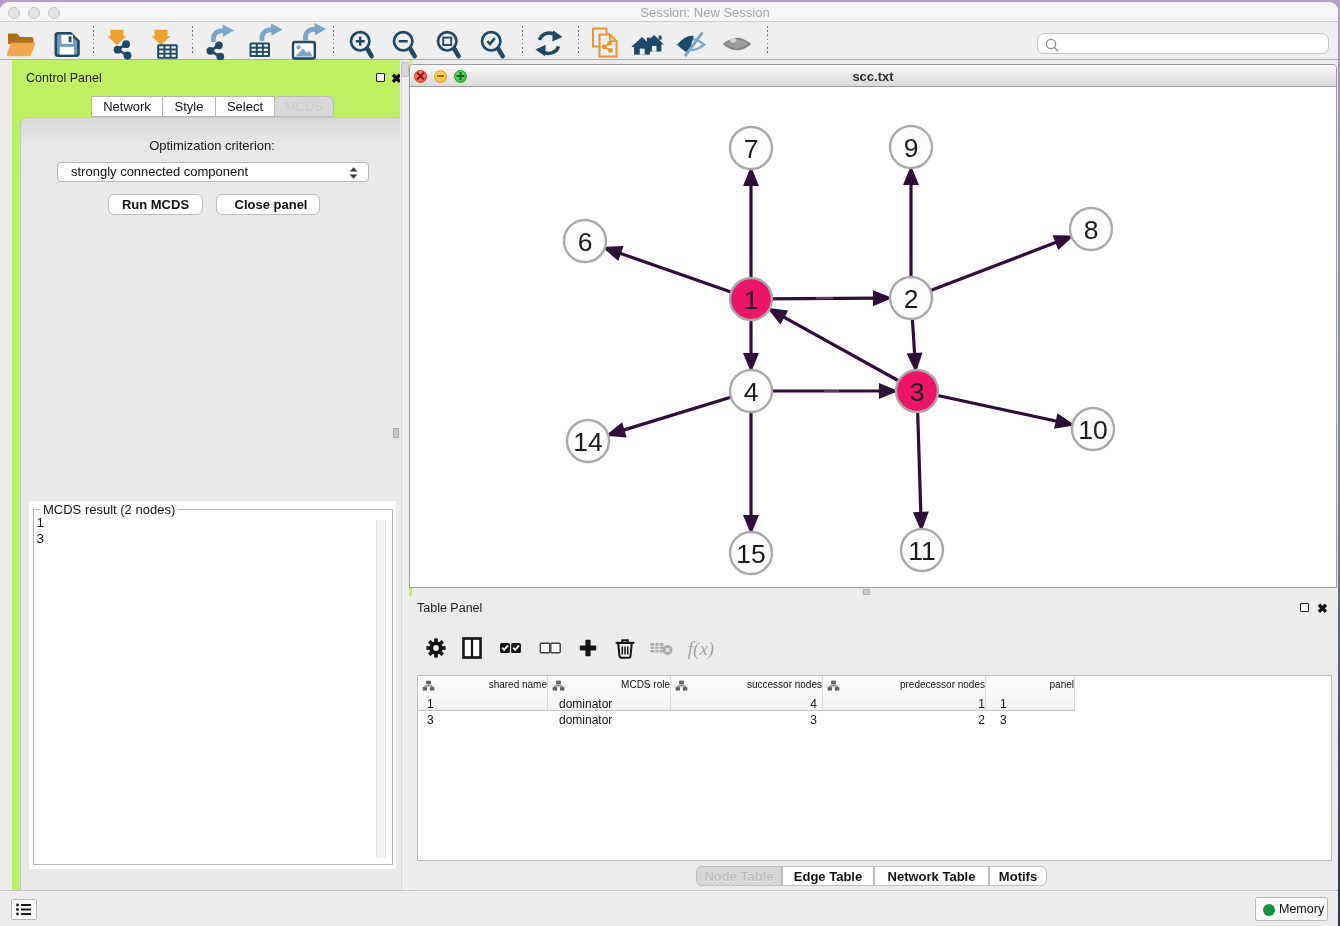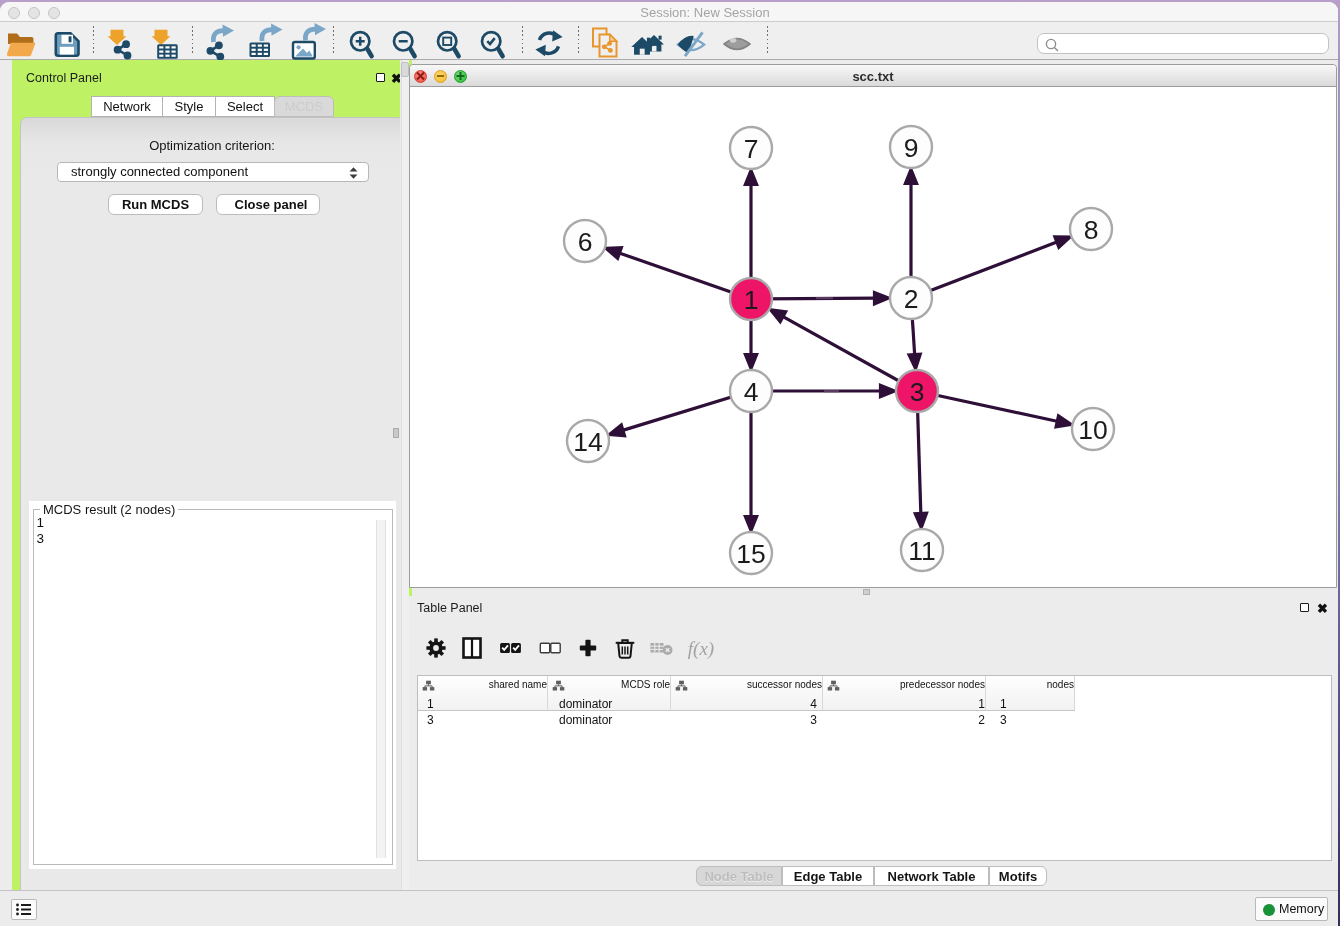--- a/index.html
+++ b/index.html
@@ -354,21 +354,21 @@
           <circle cx="5.6" cy="2" r="4.9" fill="#ababab"></circle>
           <path d="M3.8,0.2 L7.4,3.8 M7.4,0.2 L3.8,3.8" stroke="#ececec" stroke-width="1.5"></path>
         </g>
         <text x="292" y="29" text-anchor="middle" font-family="Liberation Serif" font-style="italic" font-size="19" fill="#a2a2a2">f(x)</text>
       </svg>
     <div id="ttable">
       <div class="hcell" style="left:0px;width:130px;">shared name</div>
       <div class="hcell" style="left:130px;width:123px;">MCDS role</div>
       <div class="hcell" style="left:253px;width:152px;">successor nodes</div>
       <div class="hcell" style="left:405px;width:163px;">predecessor nodes</div>
-      <div class="hcell" style="left:568px;width:89px;">nodes</div>
+      <div class="hcell" style="left:568px;width:89px;">panel</div>
       <svg width="660" height="19" style="position:absolute;left:0;top:0" id="treeicons">
           <g transform="translate(10.5,9.5)" fill="#5f5f5f" stroke="#5f5f5f">
             <rect x="-2.4" y="-4.8" width="4.8" height="3.6" stroke="none"></rect>
             <rect x="-5.8" y="1.6" width="4.4" height="3.4" stroke="none"></rect>
             <rect x="1.4" y="1.6" width="4.4" height="3.4" stroke="none"></rect>
             <path d="M0,-1.2 V0.4 M-3.6,0.4 H3.6 M-3.6,0.4 V1.6 M3.6,0.4 V1.6" fill="none" stroke-width="1"></path>
           </g>
           <g transform="translate(140.5,9.5)" fill="#5f5f5f" stroke="#5f5f5f">
             <rect x="-2.4" y="-4.8" width="4.8" height="3.6" stroke="none"></rect>
             <rect x="-5.8" y="1.6" width="4.4" height="3.4" stroke="none"></rect>

